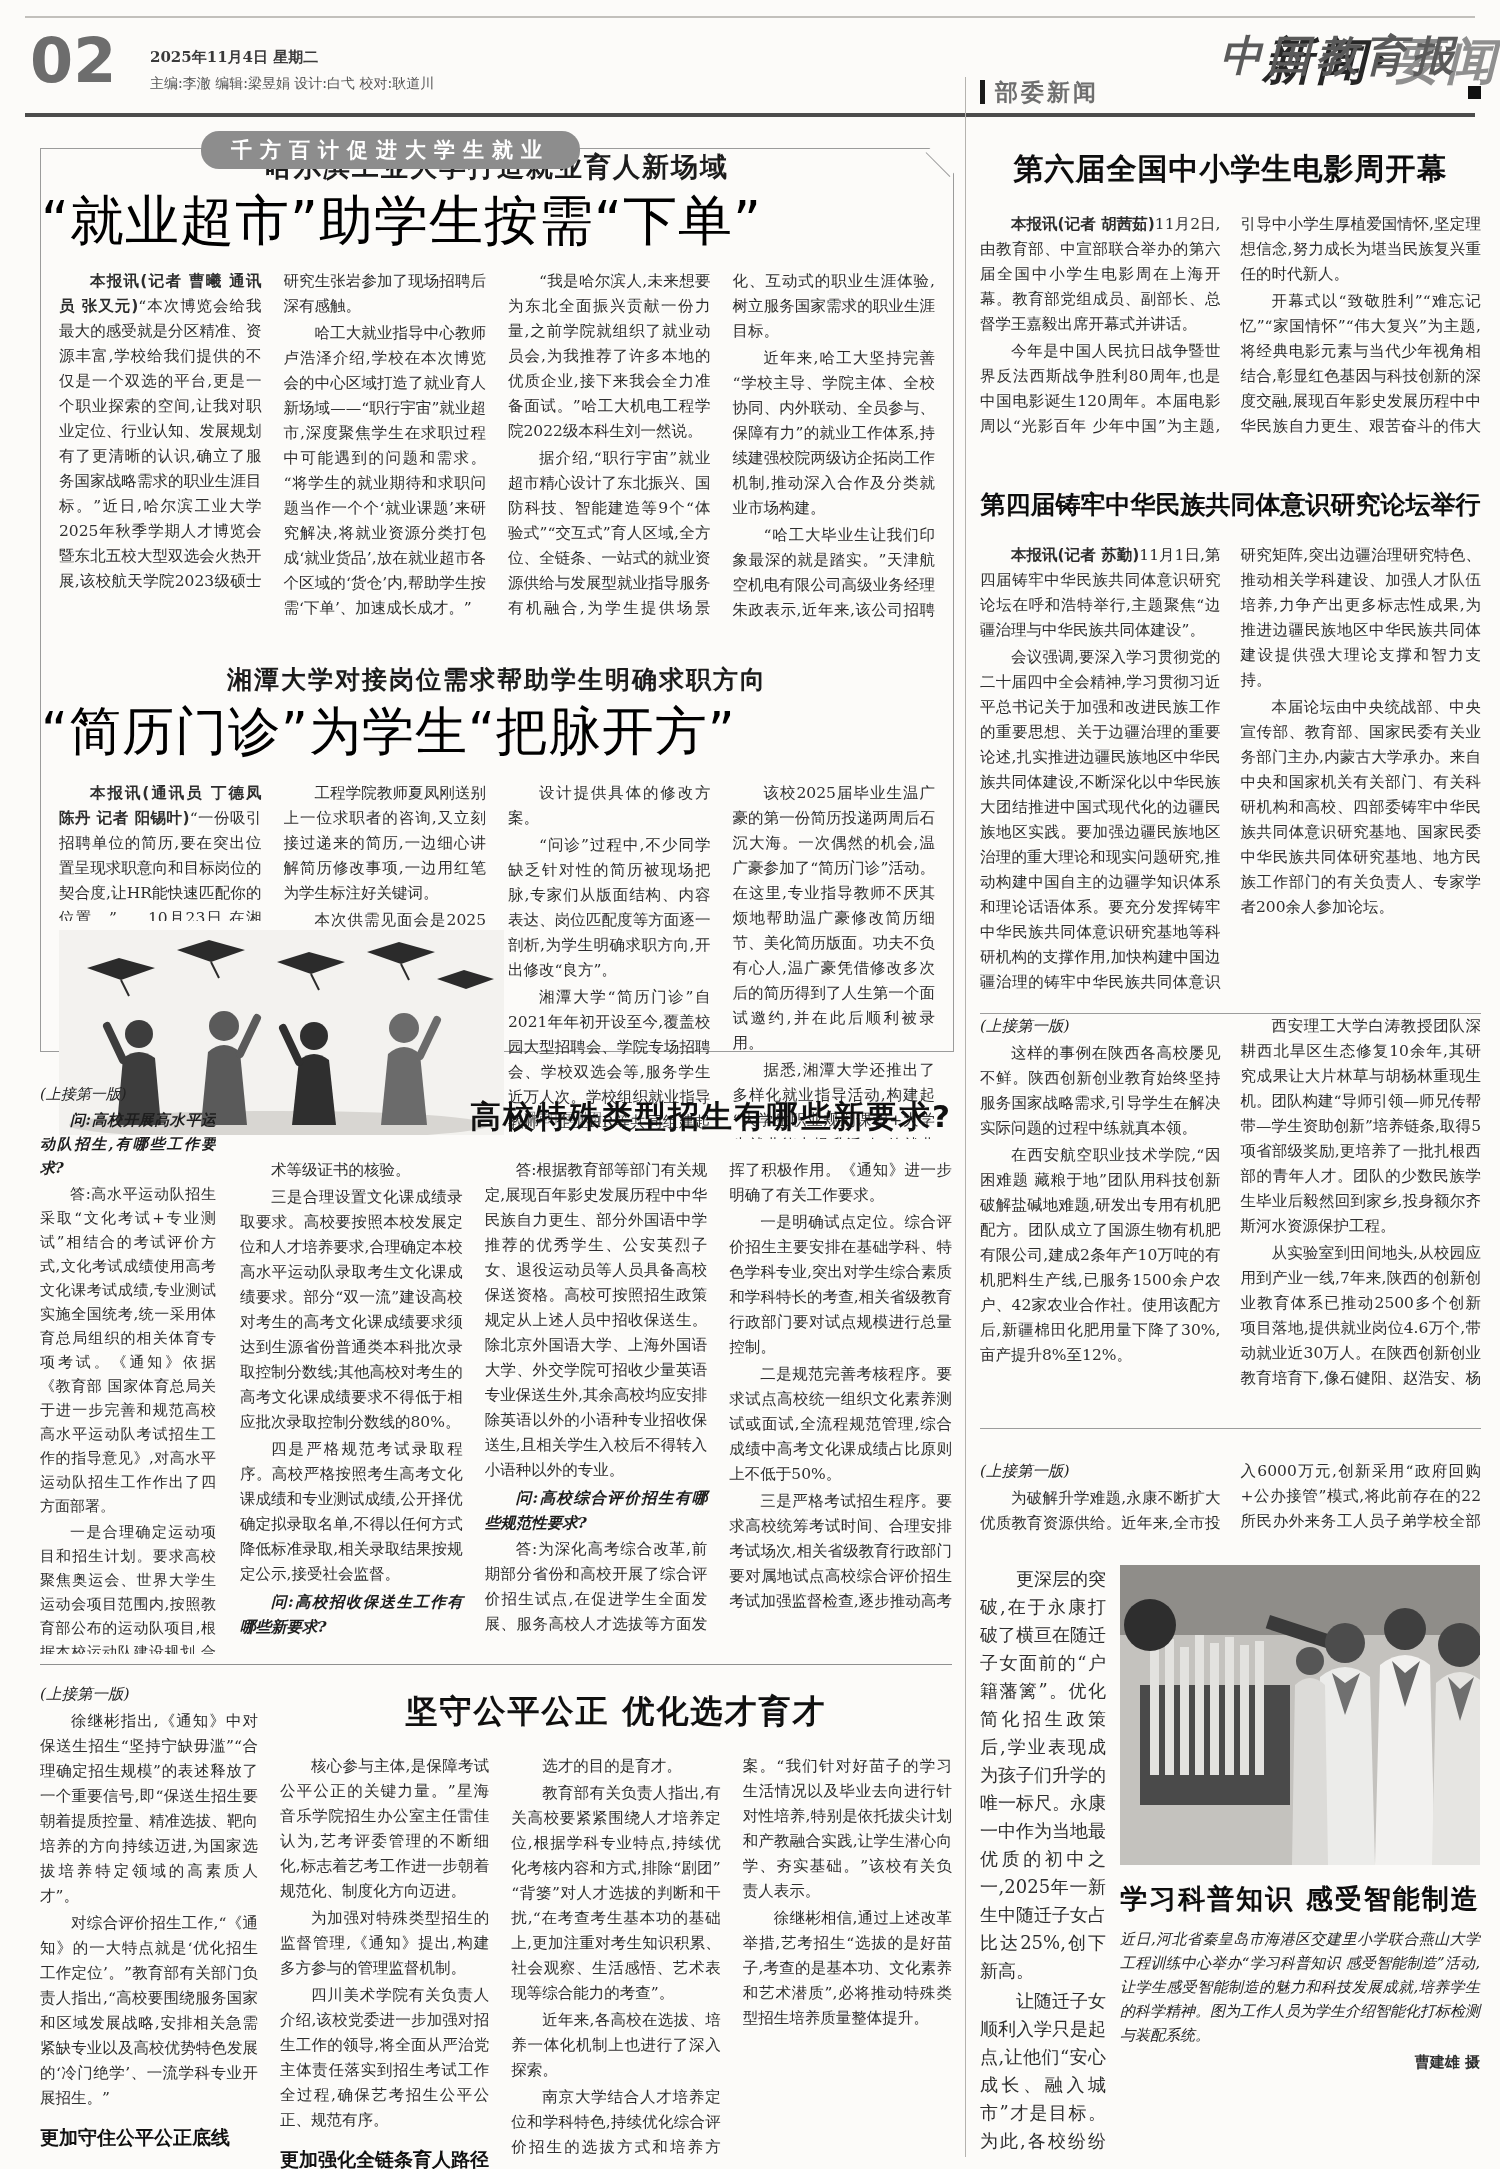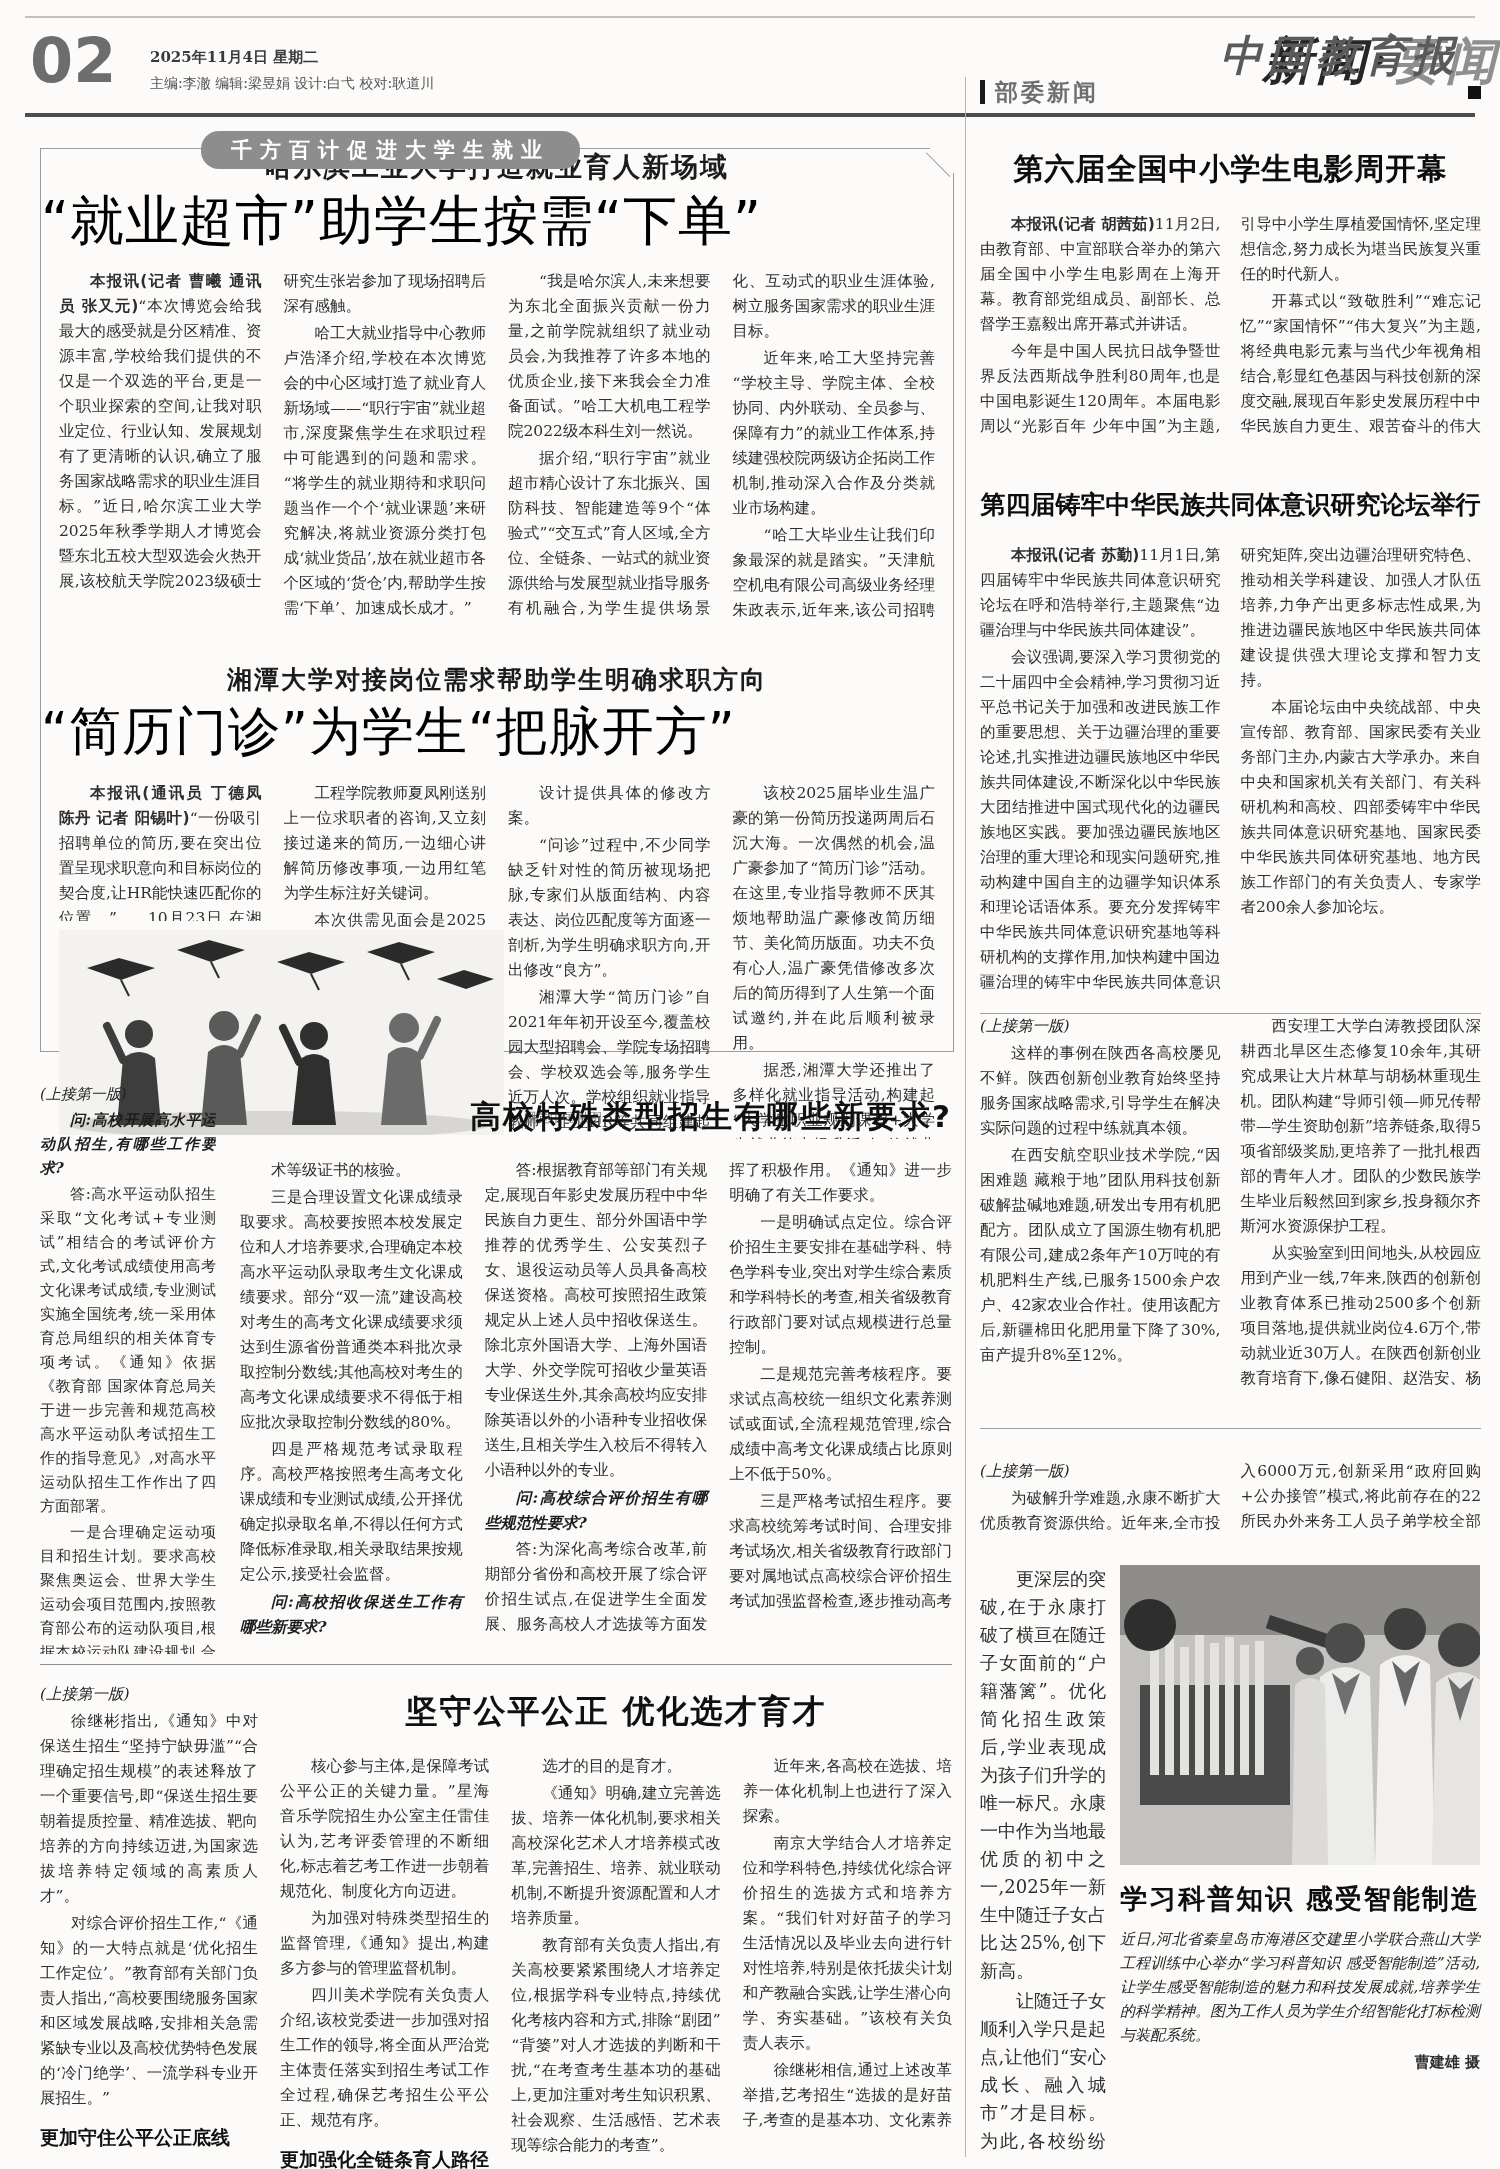--- a/index.html
+++ b/index.html
@@ -325,21 +325,20 @@
     </section>
 
   <section class="botmain">
     <h2 class="bottitle">坚守公平公正  优化选才育才</h2>
     <div class="bot-body cols3">
         <p class="p s-n">核心参与主体,是保障考试公平公正的关键力量。”星海音乐学院招生办公室主任雷佳认为,艺考评委管理的不断细化,标志着艺考工作进一步朝着规范化、制度化方向迈进。</p>
         <p class="p s-n">为加强对特殊类型招生的监督管理,《通知》提出,构建多方参与的管理监督机制。</p>
         <p class="p s-n">四川美术学院有关负责人介绍,该校党委进一步加强对招生工作的领导,将全面从严治党主体责任落实到招生考试工作全过程,确保艺考招生公平公正、规范有序。</p>
         <div class="subhead">更加强化全链条育人路径</div>
         <p class="p s-n">选才的目的是育才。</p>
-        <p class="p s-n">《通知》明确,建立完善选拔、培养一体化机制,要求相关高校深化艺术人才培养模式改革,完善招生、培养、就业联动机制,不断提升资源配置和人才培养质量。</p>
         <p class="p s-n">教育部有关负责人指出,有关高校要紧紧围绕人才培养定位,根据学科专业特点,持续优化考核内容和方式,排除“剧团”“背篓”对人才选拔的判断和干扰,“在考查考生基本功的基础上,更加注重对考生知识积累、社会观察、生活感悟、艺术表现等综合能力的考查”。</p>
         <p class="p s-n">近年来,各高校在选拔、培养一体化机制上也进行了深入探索。</p>
         <p class="p s-n">南京大学结合人才培养定位和学科特色,持续优化综合评价招生的选拔方式和培养方案。“我们针对好苗子的学习生活情况以及毕业去向进行针对性培养,特别是依托拔尖计划和产教融合实践,让学生潜心向学、夯实基础。”该校有关负责人表示。</p>
         <p class="p s-n">徐继彬相信,通过上述改革举措,艺考招生“选拔的是好苗子,考查的是基本功、文化素养和艺术潜质”,必将推动特殊类型招生培养质量整体提升。</p>
       </div>
   </section>
 
 </div>
 
 </body></html>

